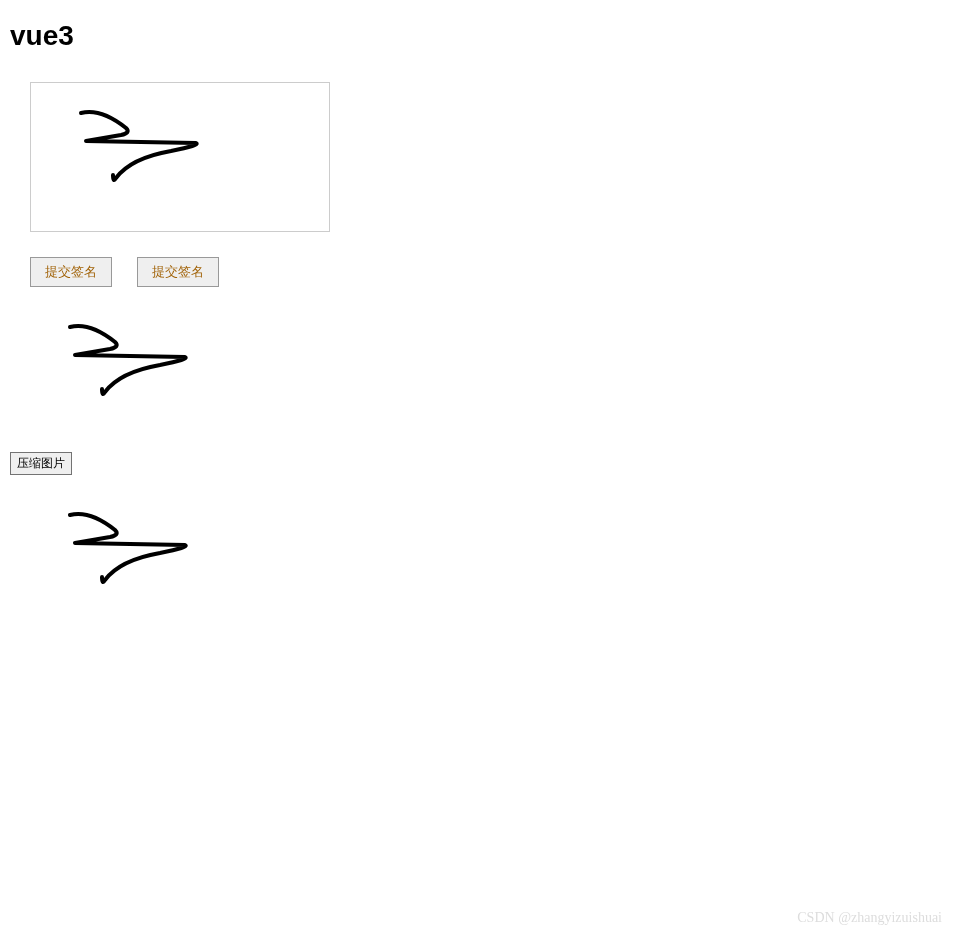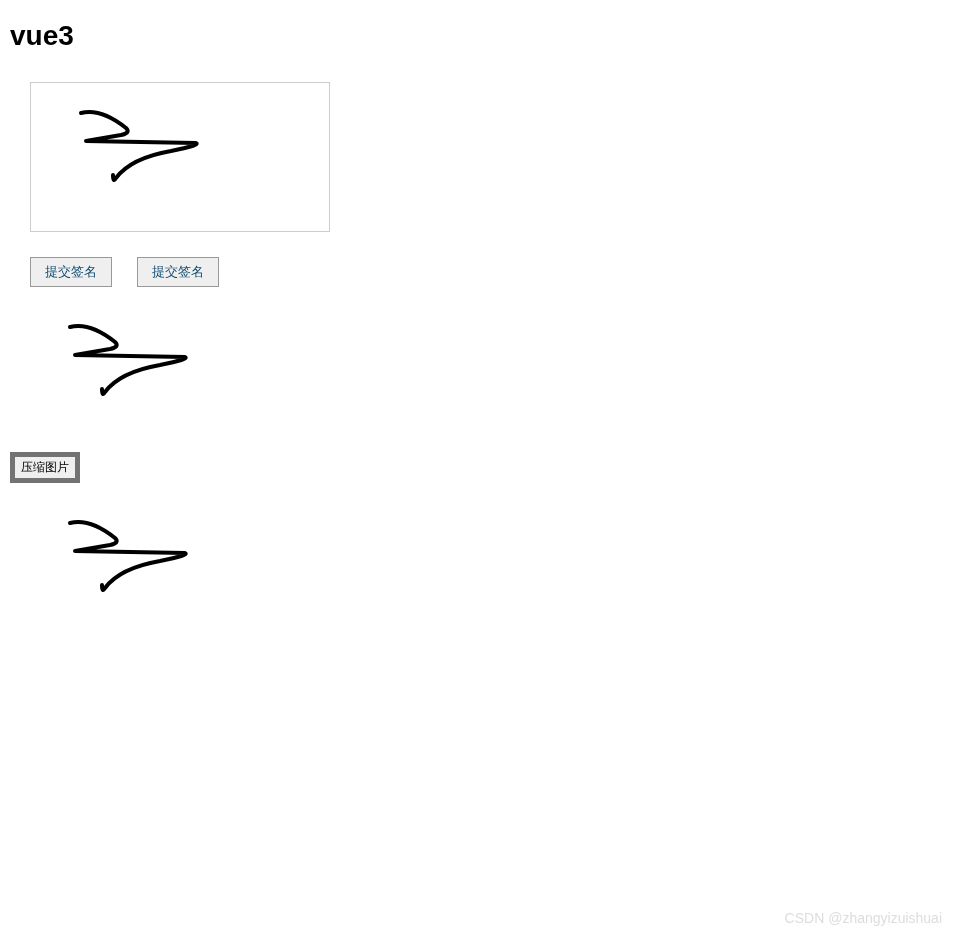--- a/index.html
+++ b/index.html
@@ -37,55 +37,55 @@
       display: flex;
       gap: 25px;
     }
     .btn {
       padding: 5px 14px;
       font-size: 13px;
       background: #efefef;
       border: 1px solid #999;
       cursor: pointer;
       font-family: "Microsoft YaHei", Arial, sans-serif;
-      color: #0c4a6e;
+      color: #a16207;
     }
     .preview-image {
       margin-left: 30px;
       margin-top: 25px;
       width: 200px;
       height: 100px;
       position: relative;
     }
     .compress-btn-container {
       margin-top: 40px;
       margin-left: 0;
     }
     .btn-small {
       padding: 2px 6px;
       font-size: 12px;
       background: #efefef;
-      border: 5px solid #737373;
+      border: 1px solid #737373;
       cursor: pointer;
       font-family: "Microsoft YaHei", Arial, sans-serif;
     }
     .compressed-image {
       margin-left: 30px;
       margin-top: 25px;
       width: 200px;
       height: 100px;
       position: relative;
     }
     .watermark {
       position: absolute;
       bottom: 15px;
       right: 20px;
       color: #ddd;
       font-size: 14px;
-      font-family: Liberation Sans, sans-serif;
+      font-family: Liberation Serif, serif;
     }
     .signature-svg {
       position: absolute;
       top: 0;
       left: 0;
     }
   </style>
 </head>
 <body>
 

